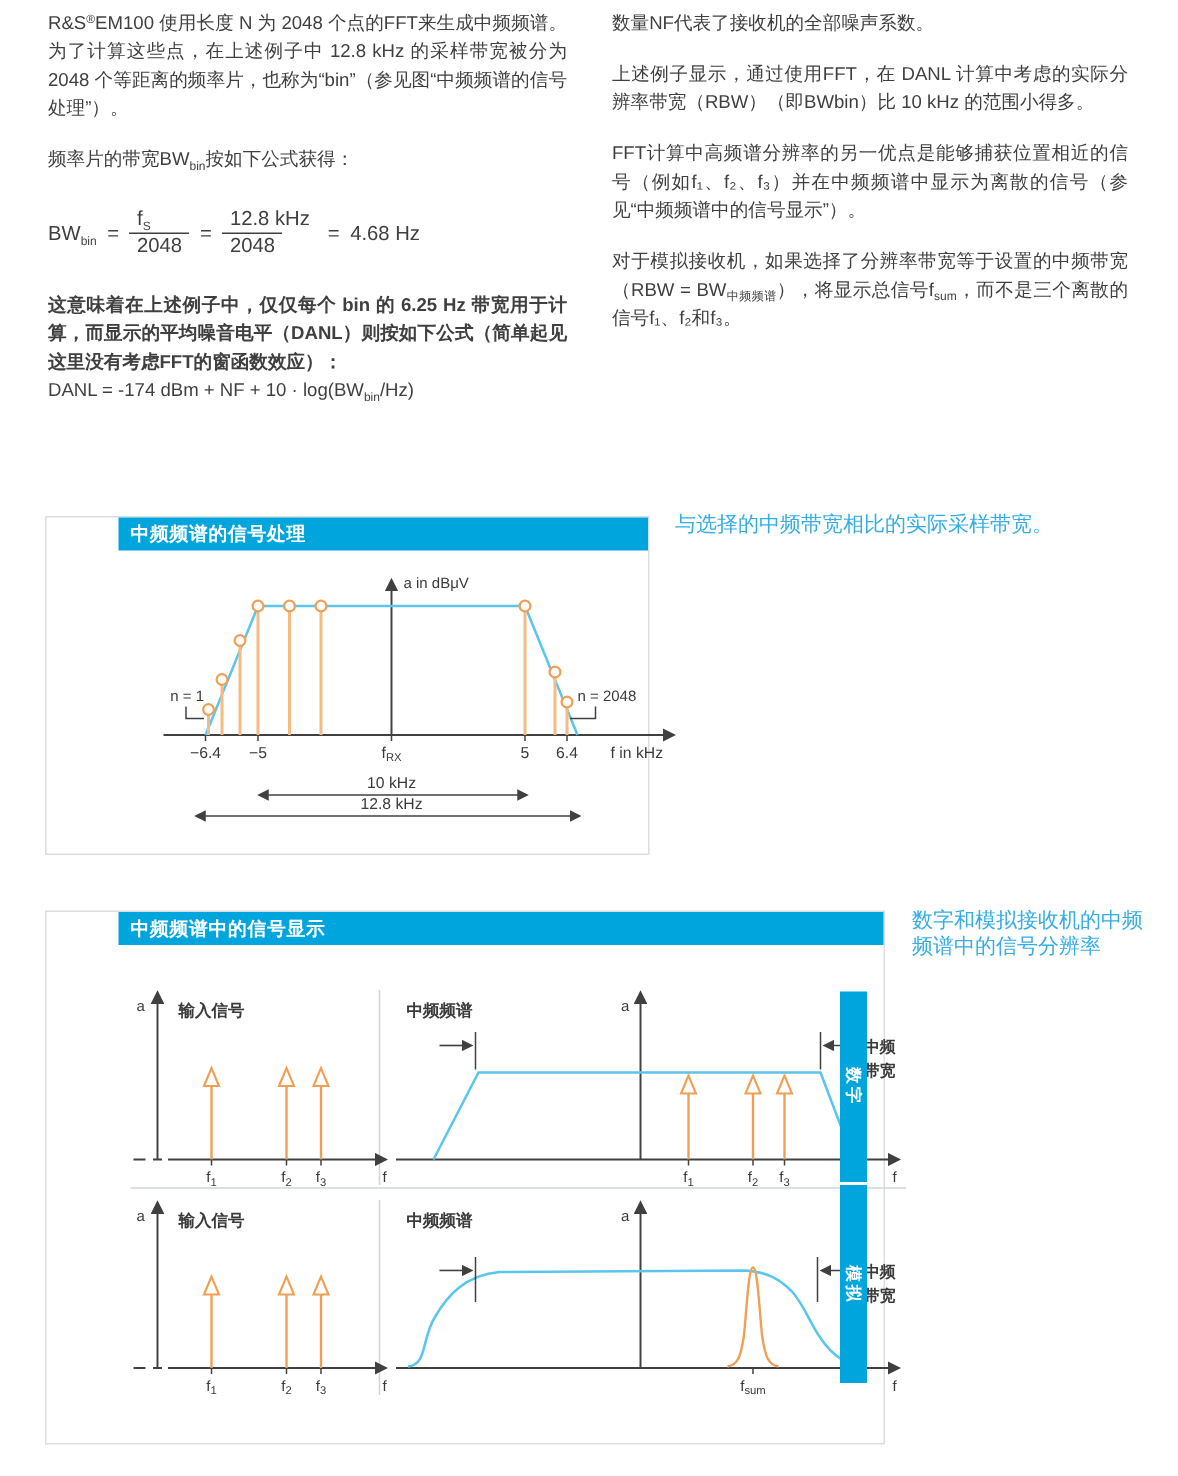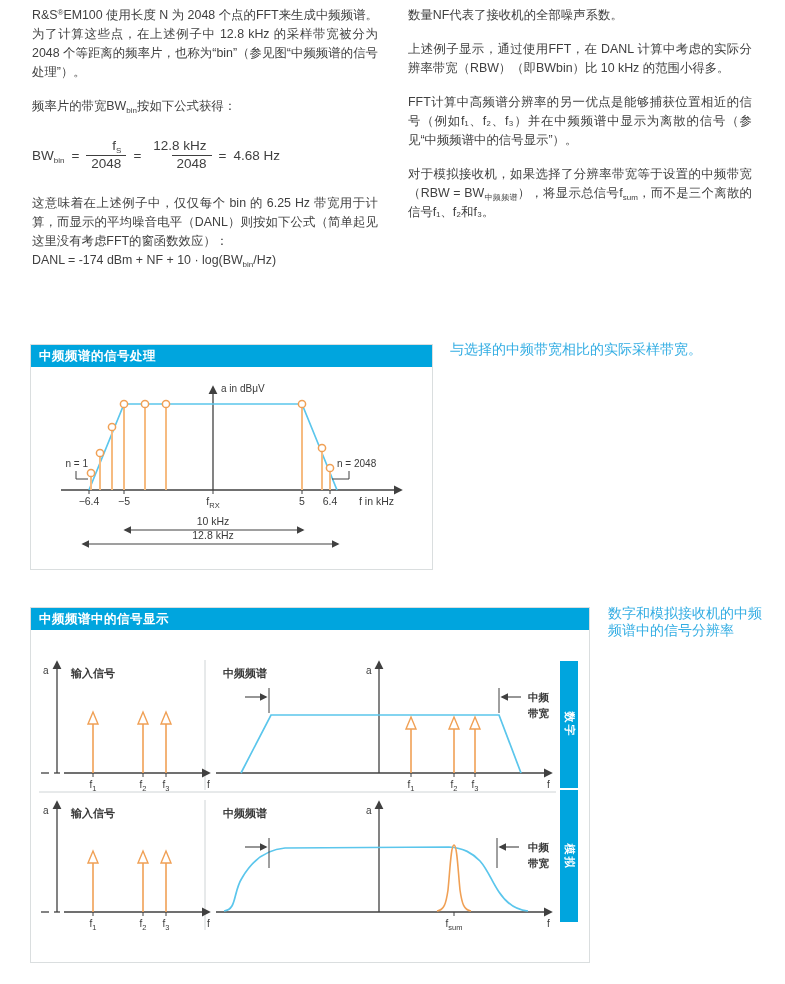--- a/index.html
+++ b/index.html
@@ -4,24 +4,24 @@
 <style>
   html,body{margin:0;padding:0;background:#fff;}
   body{width:785px;height:984px;position:relative;font-family:"Liberation Sans",sans-serif;color:#3f3f3f;}
   .col{position:absolute;top:6px;font-size:12.4px;line-height:19px;text-align:justify;}
   #col-left{left:32px;width:346px;}
   #col-right{left:408px;width:344px;}
   .col p{margin:0 0 15px 0;}
   sub.s{font-size:8px;vertical-align:-3px;line-height:0;}
   sup.s{font-size:8px;vertical-align:4px;line-height:0;}
   .formula{display:flex;align-items:center;gap:7px;font-size:13.5px;margin:4px 0 16px 0;height:46px;}
-  .frac{display:inline-flex;flex-direction:column;align-items:flex-end;line-height:1.25;}
+  .frac{display:inline-flex;flex-direction:column;align-items:flex-start;line-height:1.25;}
   .frac .num{padding:0 5px;}
   .frac .den{border-top:1.4px solid #3f3f3f;padding:0 5px;}
-  .card{position:absolute;background:#fff;border:1px solid #dadedf;box-sizing:border-box;}
+  .card{position:absolute;background:#fff;border:1px solid #dadedf;box-sizing:border-box;padding-left:48px;}
   .card-header{background:#00A5DE;color:#fff;font-weight:bold;font-size:12.5px;height:22px;line-height:22px;padding-left:8px;letter-spacing:.5px;}
   #fig1{left:30px;top:344px;width:403px;height:226px;}
   #fig2{left:30px;top:607px;width:560px;height:356px;}
   .caption{position:absolute;color:#33ADE3;font-size:14px;line-height:17px;}
   #cap1{left:450px;top:341px;width:310px;}
   #cap2{left:608px;top:605px;width:160px;}
   .band-bar{position:absolute;left:529px;width:18px;background:#00A5DE;display:flex;align-items:center;justify-content:center;}
   .band-bar span{color:#fff;font-weight:bold;font-size:11px;letter-spacing:2px;transform:rotate(90deg);white-space:nowrap;}
   svg text{font-family:"Liberation Sans",sans-serif;fill:#3a3a3a;}
 </style>
@@ -41,21 +41,21 @@
     </span>
     <span>=</span>
     <span class="frac">
       <span class="num">12.8 kHz</span>
       <span class="den">2048</span>
     </span>
     <span>=</span>
     <span>4.68 Hz</span>
   </div>
 
-  <p style="margin-bottom:0;">这意味着在上述例子中，仅仅每个 bin 的 6.25 Hz 带宽用于计算，而显示的平均噪音电平（DANL）则按如下公式（简单起见这里没有考虑FFT的窗函数效应）：</p>
+  <p style="margin-bottom:0;font-weight:bold;">这意味着在上述例子中，仅仅每个 bin 的 6.25 Hz 带宽用于计算，而显示的平均噪音电平（DANL）则按如下公式（简单起见这里没有考虑FFT的窗函数效应）：</p>
   <p><span>DANL = -174 dBm + NF + 10 · log(BW</span><sub class="s">bin</sub><span>/Hz)</span></p>
 </div>
 
 <div class="col" id="col-right">
   <p>数量NF代表了接收机的全部噪声系数。</p>
   <p>上述例子显示，通过使用FFT，在 DANL 计算中考虑的实际分辨率带宽（RBW）（即BWbin）比 10 kHz 的范围小得多。</p>
   <p>FFT计算中高频谱分辨率的另一优点是能够捕获位置相近的信号（例如f₁、f₂、f₃）并在中频频谱中显示为离散的信号（参见“中频频谱中的信号显示”）。</p>
   <p><span>对于模拟接收机，如果选择了分辨率带宽等于设置的中频带宽（RBW = BW</span><sub class="s">中频频谱</sub><span>），将显示总信号f</span><sub class="s">sum</sub><span>，而不是三个离散的信号f₁、f₂和f₃。</span></p>
 </div>
 

